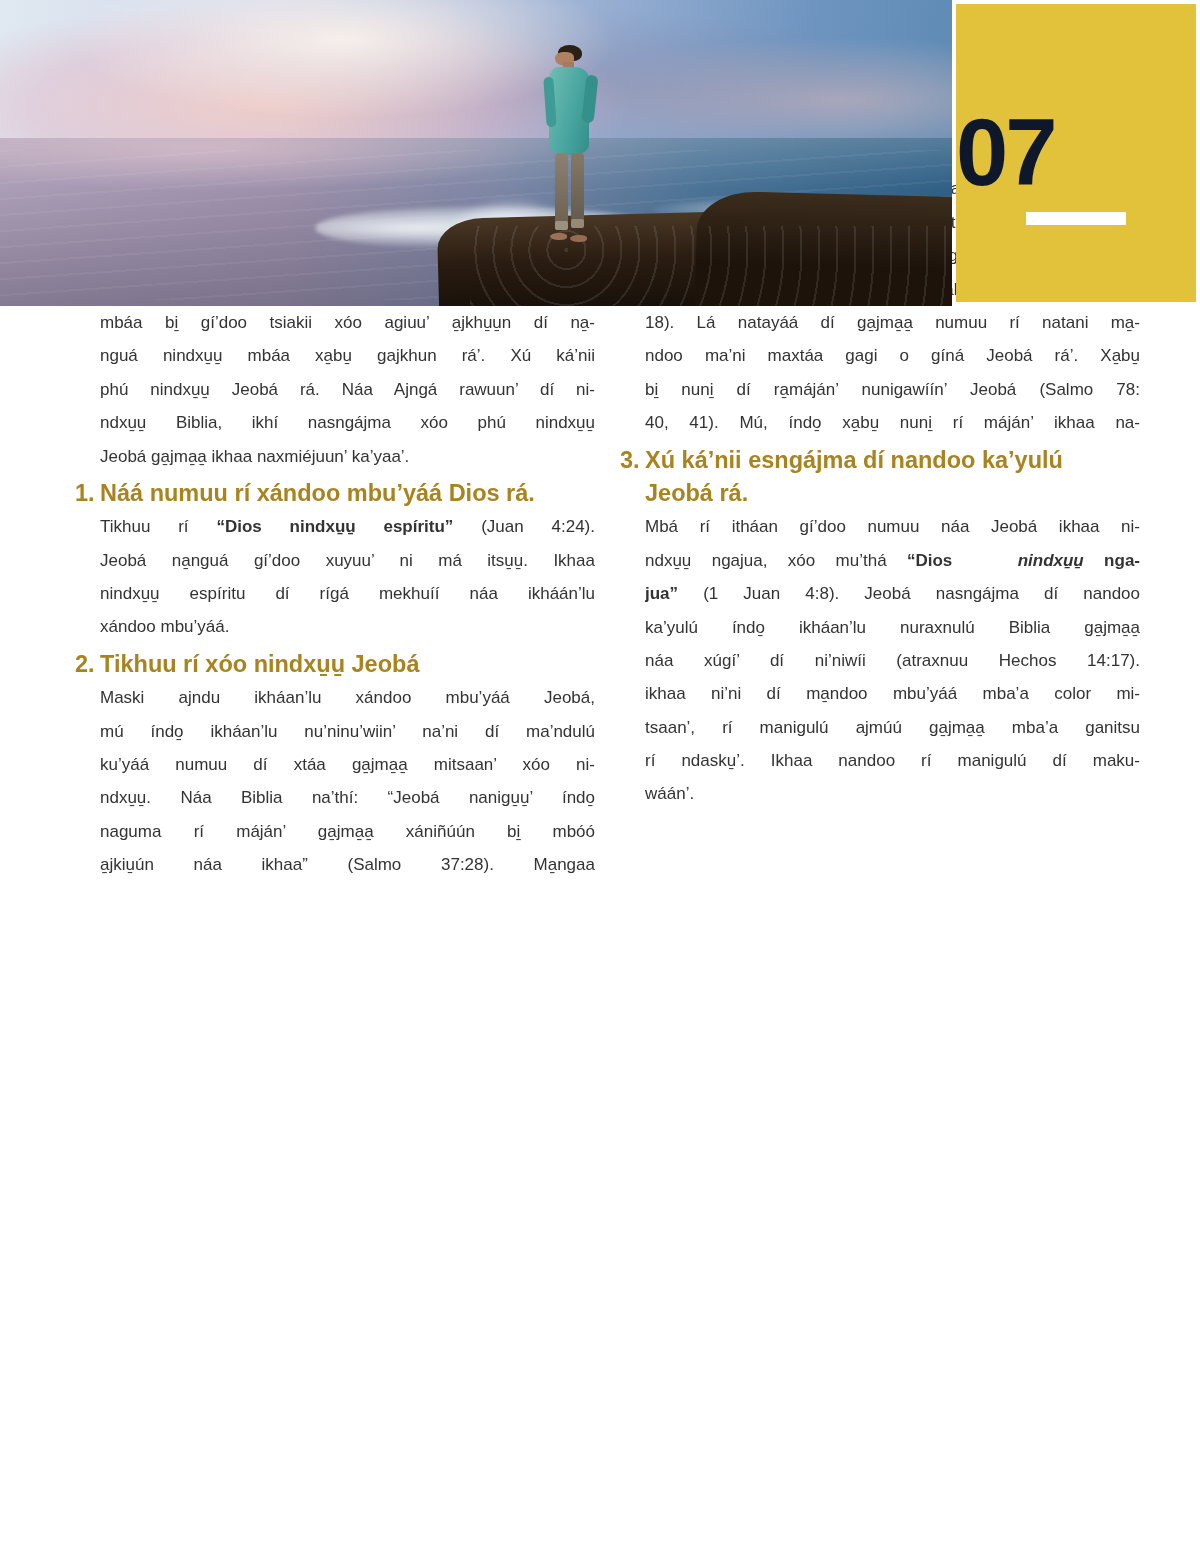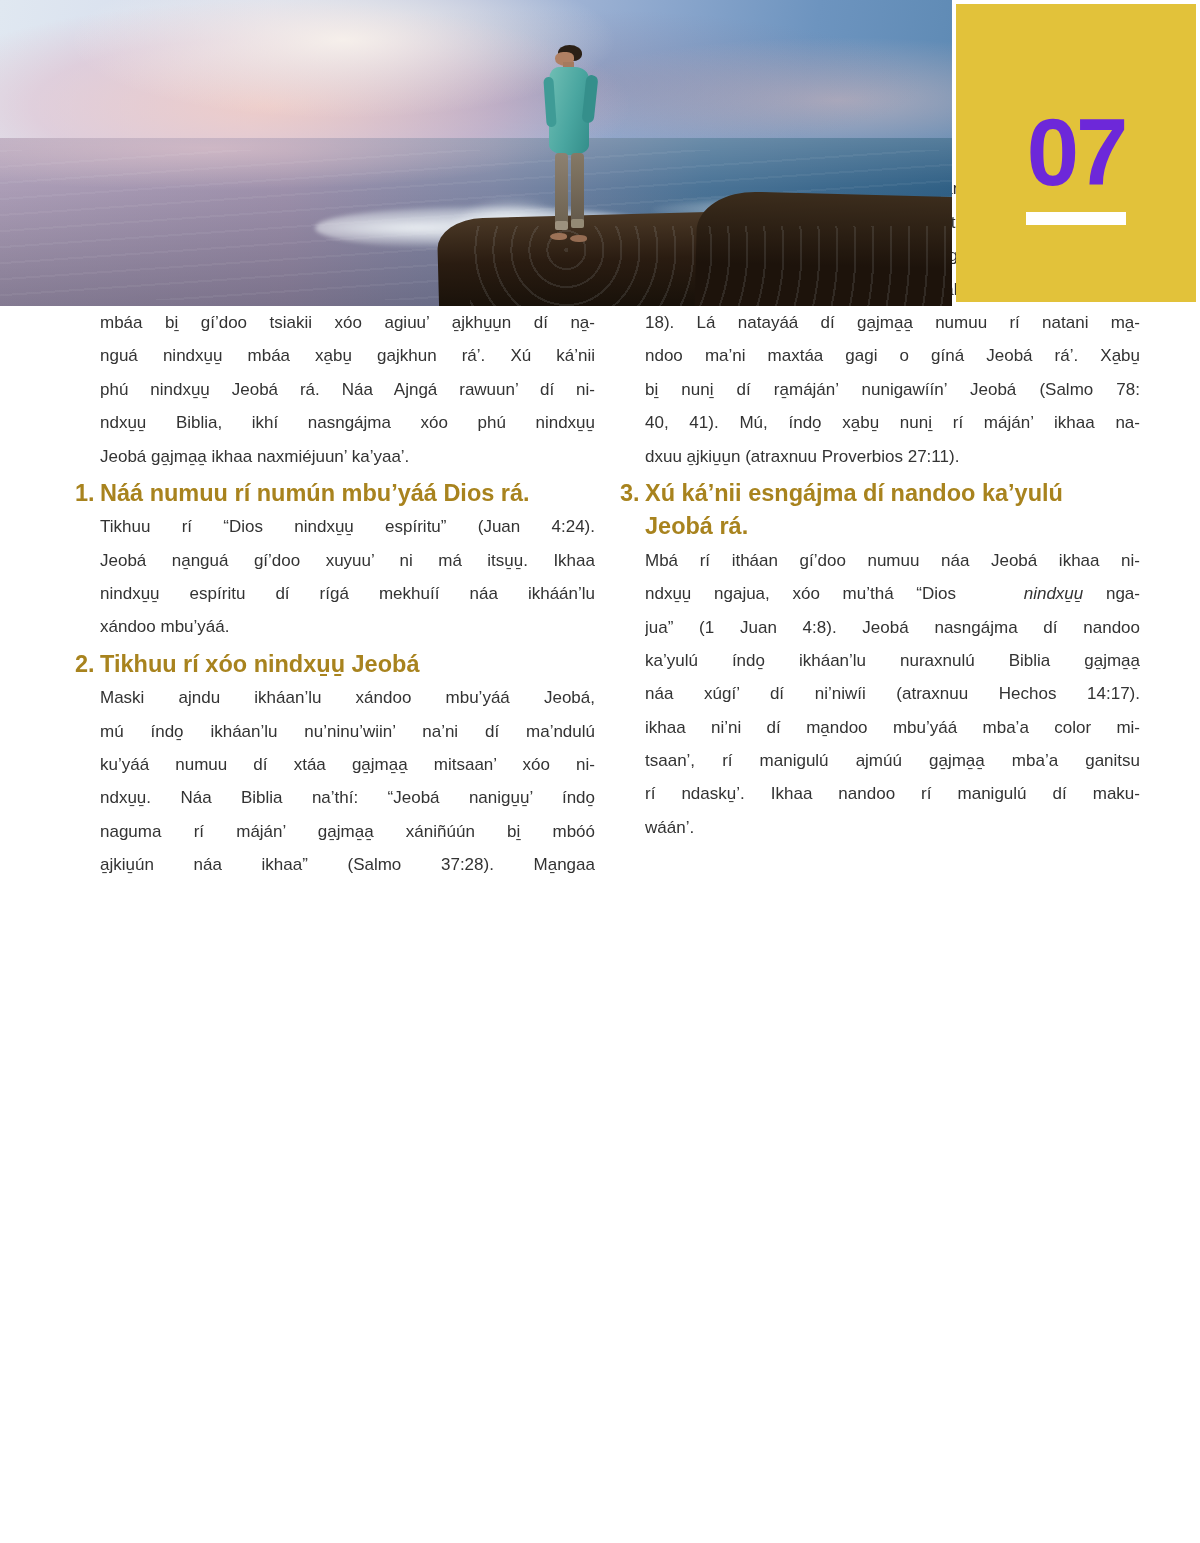--- a/index.html
+++ b/index.html
@@ -53,40 +53,40 @@
   .leg-l{position:absolute;left:13px;top:108px;width:13px;height:76px;
     background:linear-gradient(#8d8171,#6b604f);border-radius:4px 4px 3px 3px;}
   .leg-r{position:absolute;left:29px;top:108px;width:13px;height:74px;
     background:linear-gradient(#857966,#62584a);border-radius:4px 4px 3px 3px;}
   .cuff-l{position:absolute;left:13px;top:176px;width:13px;height:9px;background:#9c917e;border-radius:2px;}
   .cuff-r{position:absolute;left:29px;top:174px;width:13px;height:9px;background:#948a75;border-radius:2px;}
   .foot-l{position:absolute;left:8px;top:188px;width:17px;height:7px;background:#9c7257;border-radius:50% 40% 40% 50%;}
   .foot-r{position:absolute;left:28px;top:190px;width:17px;height:7px;background:#956c52;border-radius:50% 40% 40% 50%;}
 
   .chapter{position:absolute;left:956px;top:4px;width:240px;height:298px;background:var(--chapter-bg,#e2c23a);}
-  .chapter-num{margin-top:102px;text-align:center;font-size:94px;line-height:94px;font-weight:bold;
-    color:#6d28d9;letter-spacing:-3px;}
+  .chapter-num{margin-top:102px;text-align:left;font-size:94px;line-height:94px;font-weight:bold;
+    color:#0f172a;letter-spacing:-3px;}
   .chapter-bar{width:100px;height:13px;background:#ffffff;margin:12px auto 0;}
 
   
   .title{margin:46px 0 0 75px;font-size:45px;line-height:50px;font-weight:bold;
     letter-spacing:-1px;color:var(--title-color,#1d1d1b);}
 
   
   .cols{display:flex;gap:25px;margin:43px 0 0 75px;width:1065px;}
   .col{width:520px;}
   .p-block{padding-left:25px;}
   .line{font-size:17px;line-height:33.4px;height:33.4px;overflow:hidden;
     text-align:justify;text-align-last:justify;word-spacing:-1.5px;}
   .line.left{text-align:left;text-align-last:left;word-spacing:normal;}
   .h-block{position:relative;padding-left:25px;margin-top:4px;font-weight:bold;
     color:var(--gold,#a8831e);}
   .h-num{position:absolute;left:0;top:0;font-size:23.5px;line-height:33.4px;}
   .h-line{font-size:23.5px;line-height:33.4px;}
-  .b{font-weight:400;}
+  .b{font-weight:700;}
   .i{font-style:italic;margin-left:45px;}
 </style>
 </head>
 <body>
 
 <div class="page">
 
   <div class="hero">
     <div class="photo">
       <div class="sky"></div>
@@ -130,21 +130,21 @@
           <div class="line"><span>nguán’ náa ikháán, xóo a̱’gua̱a̱n bi̱ tri̱gi̱i̱n mitsi-</span></div>
           <div class="line"><span>dan’ náa mekhuíí rá’. O lá naku̱ma̱a̱’ dí nindxu̱u̱</span></div>
           <div class="line"><span>mbáa bi̱ gí’doo tsiakii xóo agiuu’ a̱jkhu̱u̱n dí na̱-</span></div>
           <div class="line"><span>nguá nindxu̱u̱ mbáa xa̱bu̱ gajkhun rá’. Xú ká’nii</span></div>
           <div class="line"><span>phú nindxu̱u̱ Jeobá rá. Náa Ajngá rawuun’ dí ni-</span></div>
           <div class="line"><span>ndxu̱u̱ Biblia, ikhí nasngájma xóo phú nindxu̱u̱</span></div>
           <div class="line left"><span>Jeobá ga̱jma̱a̱ ikhaa naxmiéjuun’ ka’yaa’.</span></div>
         </div>
         <div class="h-block">
           <span class="h-num">1.</span>
-          <div class="h-line">Náá numuu rí numún mbu’yáá Dios rá.</div>
+          <div class="h-line">Náá numuu rí xándoo mbu’yáá Dios rá.</div>
         </div>
         <div class="p-block">
           <div class="line"><span>Tikhuu rí </span><span class="b">“Dios nindxu̱u̱ espíritu”</span><span> (Juan 4:24).</span></div>
           <div class="line"><span>Jeobá na̱nguá gí’doo xuyuu’ ni má itsu̱u̱. Ikhaa</span></div>
           <div class="line"><span>nindxu̱u̱ espíritu dí rígá mekhuíí náa ikháán’lu</span></div>
           <div class="line left"><span>xándoo mbu’yáá.</span></div>
         </div>
         <div class="h-block">
           <span class="h-num">2.</span>
           <div class="h-line">Tikhuu rí xóo nindxu̱u̱ Jeobá</div>
@@ -162,21 +162,20 @@
         <div class="p-block">
           <div class="line"><span class="b">“ra̱’khá tháán eyoo ka’ñún xa̱bu̱ ga̱jma̱a̱ na-</span></div>
           <div class="line"><span class="b">gáwiin’ a̱jkiu̱u̱n ka’ñún”,</span><span> itháan ga̱jma̱a̱ numún</span></div>
           <div class="line"><span>xa̱bu̱ bi̱ kúwá rumíniin’ (Santiago 5:11). “Jeobá</span></div>
           <div class="line"><span>xtáa mijngii náa xa̱bu̱ bi̱ nagawúun’ a̱jkiu̱ún ga̱-</span></div>
           <div class="line"><span>jma̱a̱ na’nikáwíin bi̱ nakáguabiin’” (Salmo 34:</span></div>
           <div class="line"><span>18). Lá natayáá dí ga̱jma̱a̱ numuu rí natani ma̱-</span></div>
           <div class="line"><span>ndoo ma’ni maxtáa gagi o gíná Jeobá rá’. Xa̱bu̱</span></div>
           <div class="line"><span>bi̱ nuni̱ dí ra̱máján’ nunigawíín’ Jeobá (Salmo 78:</span></div>
           <div class="line"><span>40, 41). Mú, índo̱ xa̱bu̱ nuni̱ rí máján’ ikhaa na-</span></div>
-          <div class="line left"><span>dxuu a̱jkiu̱u̱n (atraxnuu Proverbios 27:11).</span></div>
         </div>
         <div class="h-block">
           <span class="h-num">3.</span>
           <div class="h-line">Xú ká’nii esngájma dí nandoo ka’yulú</div>
           <div class="h-line">Jeobá rá.</div>
         </div>
         <div class="p-block">
           <div class="line"><span>Mbá rí itháan gí’doo numuu náa Jeobá ikhaa ni-</span></div>
           <div class="line"><span>ndxu̱u̱ ngajua, xóo mu’thá </span><span class="b">“Dios </span><span class="b i">nindxu̱u̱</span><span class="b"> nga-</span></div>
           <div class="line"><span class="b">jua”</span><span> (1 Juan 4:8). Jeobá nasngájma dí nandoo</span></div>

